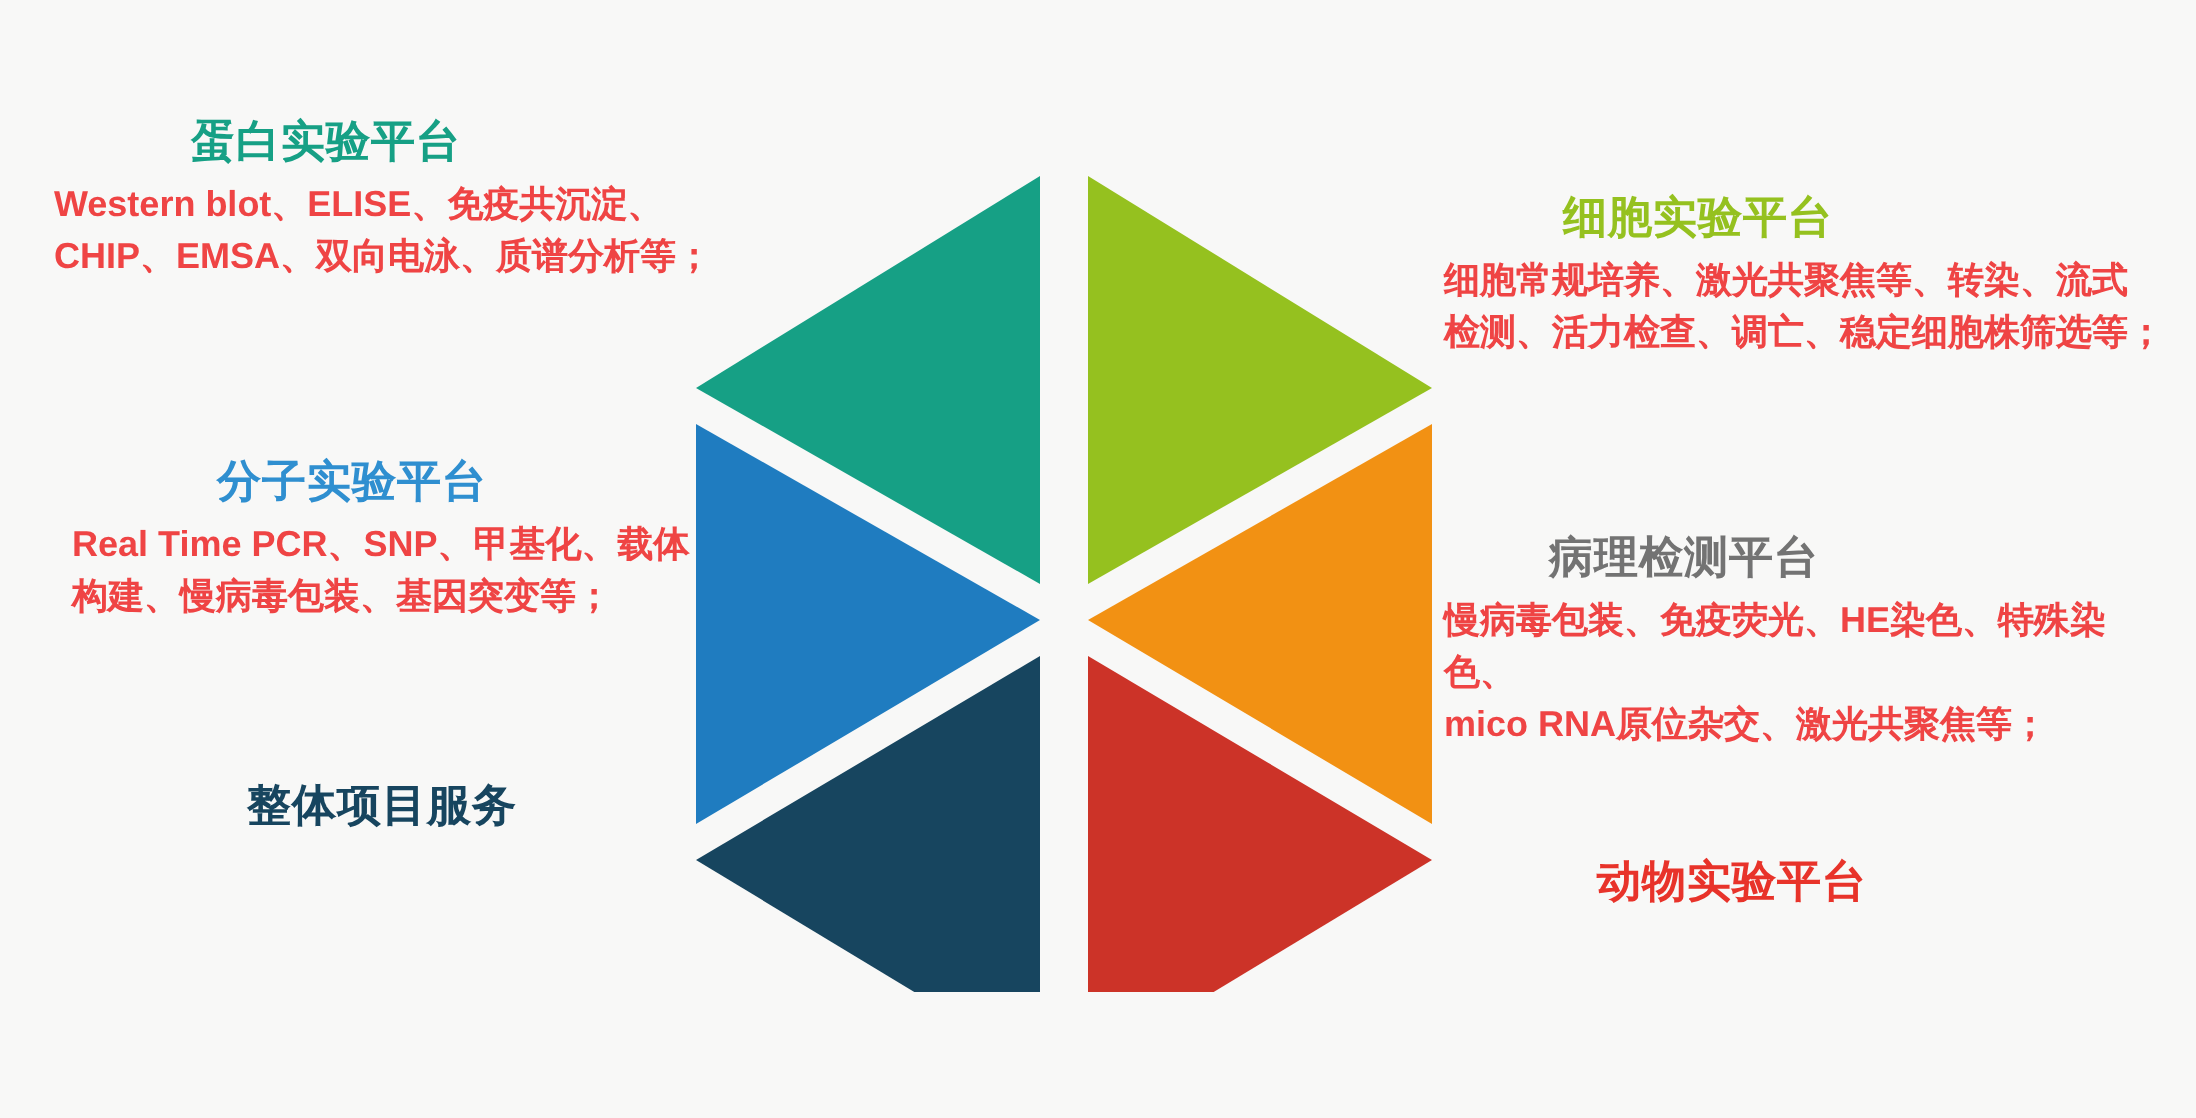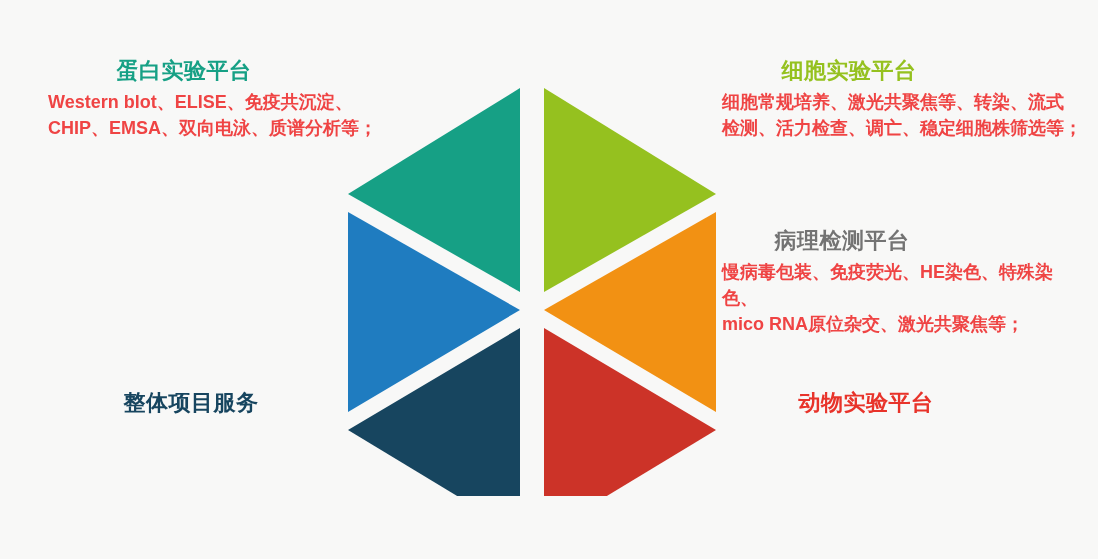--- a/index.html
+++ b/index.html
@@ -50,24 +50,24 @@
     line-height: 1.45;
     margin: 0;
     white-space: pre-line;
   }
 
   
   .panel.left  { text-align: left; }
   .panel.right { text-align: left; }
 
   .panel.left .panel-title  { text-align: center; padding-right: 58px; }
-  .panel.right .panel-title { text-align: center; padding-right: 110px; }
+  .panel.right .panel-title { text-align: center; padding-right: 110px; margin-top: 38px; }
 
   
-  #panel-protein  { left: 48px;  top: 58px;  width: 330px; }
+  #panel-protein  { left: 27px;  top: 58px;  width: 330px; }
   #panel-cell     { left: 722px; top: 58px;  width: 364px; }
   #panel-molecule { left: 36px;  top: 228px; width: 320px; }
   #panel-pathology{ left: 722px; top: 228px; width: 360px; }
   #panel-overall  { left: 36px;  top: 390px; width: 330px; }
   #panel-animal   { left: 744px; top: 390px; width: 364px; }
 
   #panel-overall .panel-title { padding-right: 20px; }
   #panel-animal .panel-title  { padding-right: 120px; }
   #panel-cell .panel-title    { padding-right: 110px; }
   #panel-pathology .panel-title { padding-right: 120px; }
@@ -100,20 +100,25 @@
     <div class="panel-body">Western blot、ELISE、免疫共沉淀、
 CHIP、EMSA、双向电泳、质谱分析等；</div>
   </div>
 
   <div class="panel right" id="panel-cell">
     <div class="panel-title" style="color:#95c11f">细胞实验平台</div>
     <div class="panel-body">细胞常规培养、激光共聚焦等、转染、流式
 检测、活力检查、调亡、稳定细胞株筛选等；</div>
   </div>
 
+  <div class="panel left" id="panel-molecule">
+    <div class="panel-title" style="color:#2f8fd0">分子实验平台</div>
+    <div class="panel-body">Real Time PCR、SNP、甲基化、载体
+构建、慢病毒包装、基因突变等；</div>
+  </div>
 
   <div class="panel right" id="panel-pathology">
     <div class="panel-title" style="color:#737373">病理检测平台</div>
     <div class="panel-body">慢病毒包装、免疫荧光、HE染色、特殊染色、
 mico RNA原位杂交、激光共聚焦等；</div>
   </div>
 
   <div class="panel left" id="panel-overall">
     <div class="panel-title" style="color:#17455f">整体项目服务</div>
   </div>

